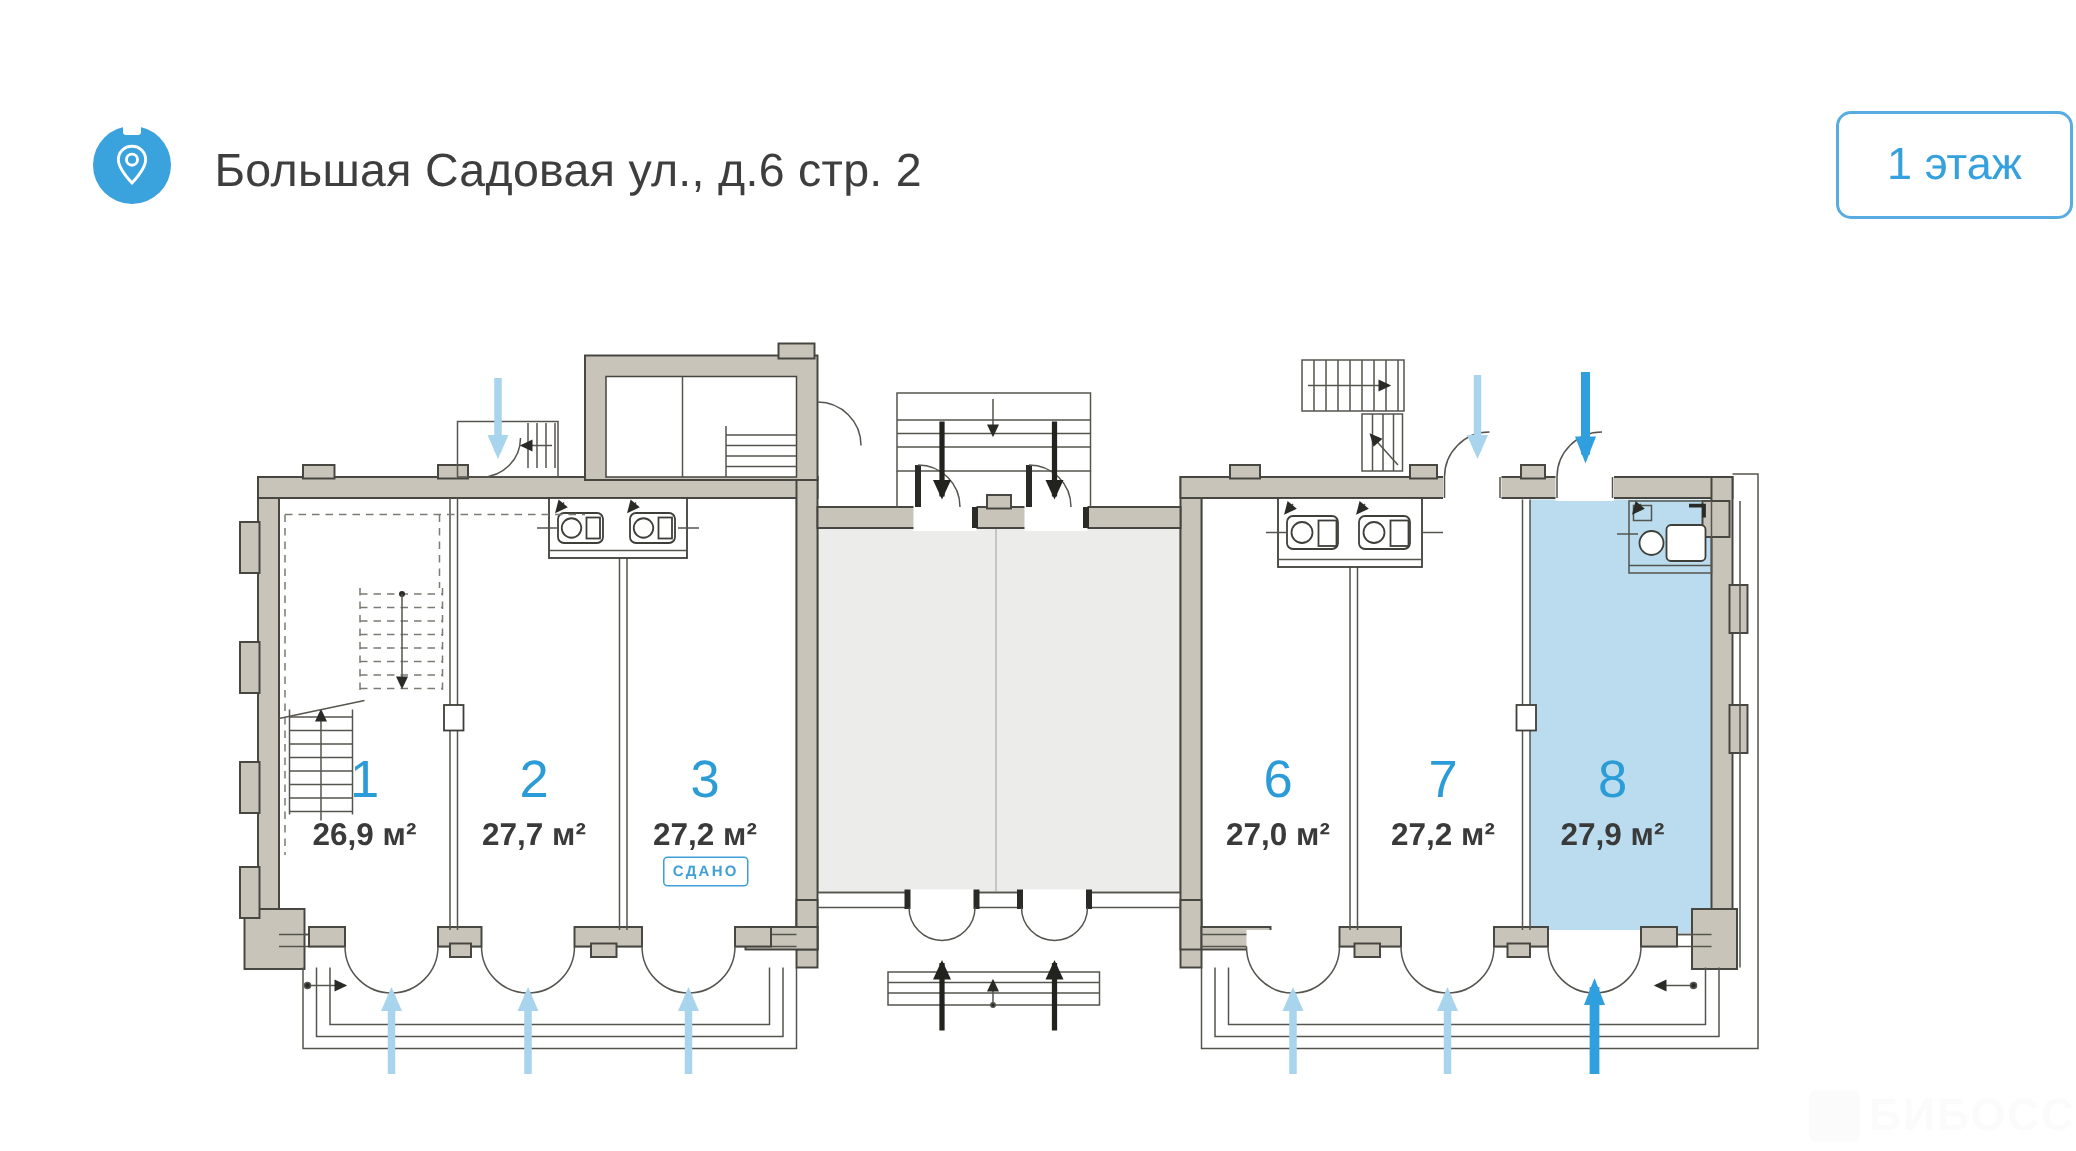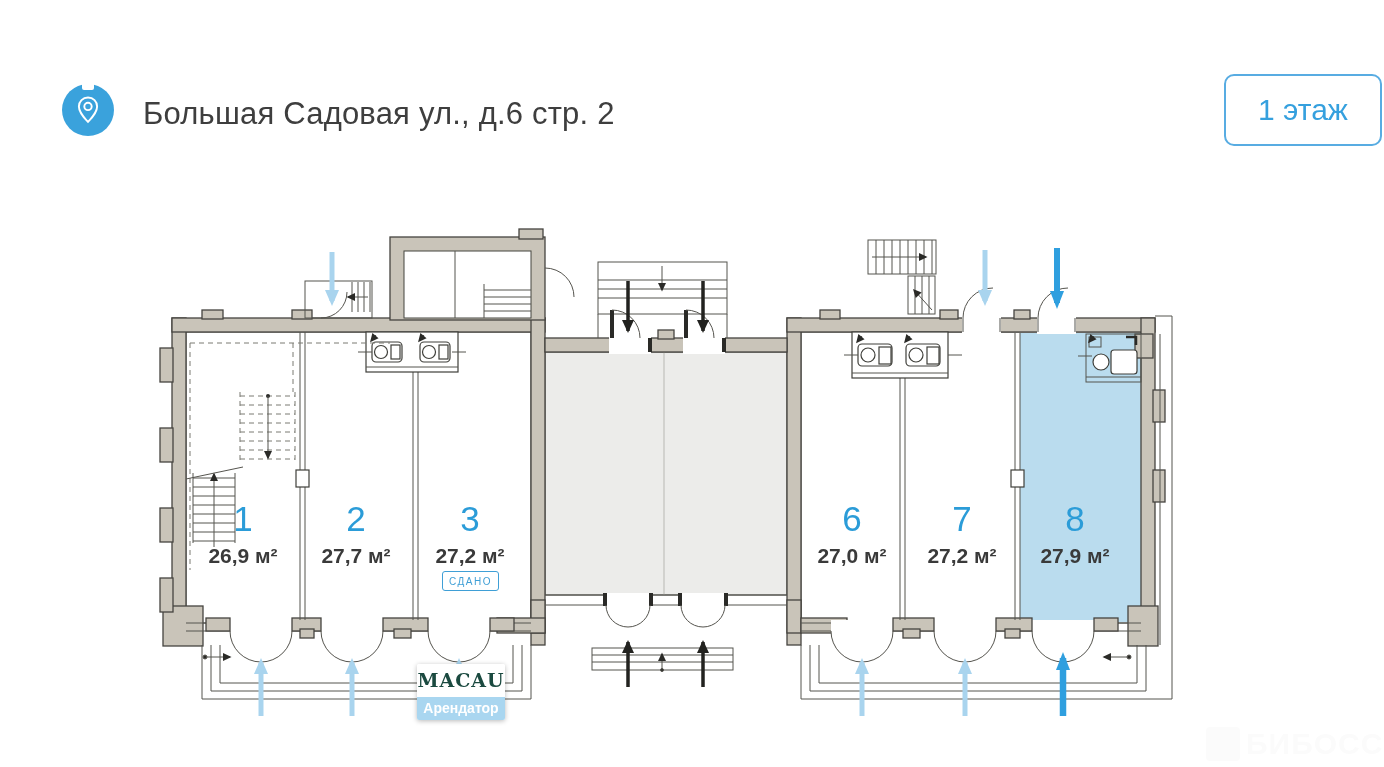--- a/index.html
+++ b/index.html
@@ -10,21 +10,21 @@
             background:#3aa2dc;display:flex;align-items:center;justify-content:center;}
   .loc-icon .notch{position:absolute;top:-2px;left:50%;transform:translateX(-50%);
             width:12px;height:8px;background:#fff;border-radius:2px;}
   .page-title{position:absolute;left:143px;top:96px;font-size:31px;color:#3e3e3e;
             letter-spacing:.2px;white-space:nowrap;}
   .floor-btn{position:absolute;left:1224px;top:74px;width:158px;height:72px;background:#fff;
             border:2px solid #58ace2;border-radius:10px;color:#35a0de;font-size:30px;
             display:flex;align-items:center;justify-content:center;cursor:pointer;box-sizing:border-box;}
   
   .sdano{position:absolute;left:442px;top:571px;width:57px;height:20px;border:1.5px solid #3f9fd6;
-         border-radius:3px;color:#3f9fd6;font-size:10px;font-weight:400;letter-spacing:1.5px;
+         border-radius:3px;color:#3f9fd6;font-size:10px;font-weight:700;letter-spacing:1.5px;
          display:flex;align-items:center;justify-content:center;background:#fff;box-sizing:border-box;}
   .tenant{position:absolute;left:417px;top:664px;width:88px;box-shadow:0 1px 5px rgba(0,0,0,.28);
           border-radius:2px;overflow:hidden;text-align:center;}
   .tenant .tname{background:#fff;height:33px;line-height:33px;font-family:"DejaVu Serif",serif;
           font-weight:800;font-size:19px;color:#1b4a40;letter-spacing:1px;}
   .tenant .tlabel{background:#a9d6f0;height:23px;line-height:23px;color:#fff;font-weight:700;
           font-size:14px;}
   .watermark{position:absolute;left:1206px;top:727px;display:flex;align-items:center;gap:6px;}
   .watermark .wm-box{width:34px;height:34px;background:#fbfbfb;border-radius:4px;}
   .watermark .wm-text{font-size:30px;font-weight:800;color:#fbfbfb;letter-spacing:1px;}
@@ -310,23 +310,19 @@
       <rect class="hit" x="305" y="332" width="108" height="288"></rect>
       <rect class="hit" x="418" y="332" width="113" height="288"></rect>
       <rect class="hit" x="801" y="332" width="99" height="288"></rect>
       <rect class="hit" x="905" y="332" width="110" height="288"></rect>
       <rect class="hit" x="1020" y="332" width="121" height="288"></rect>
     </g>
   </svg>
 
   <div class="sdano">СДАНО</div>
 
-  <div class="tenant">
-    <div class="tname">MACAU</div>
-    <div class="tlabel">Арендатор</div>
-  </div>
 
   <div class="watermark">
     <div class="wm-box"></div>
     <div class="wm-text">БИБОСС</div>
   </div>
 
 </div>
 
 </body></html>

